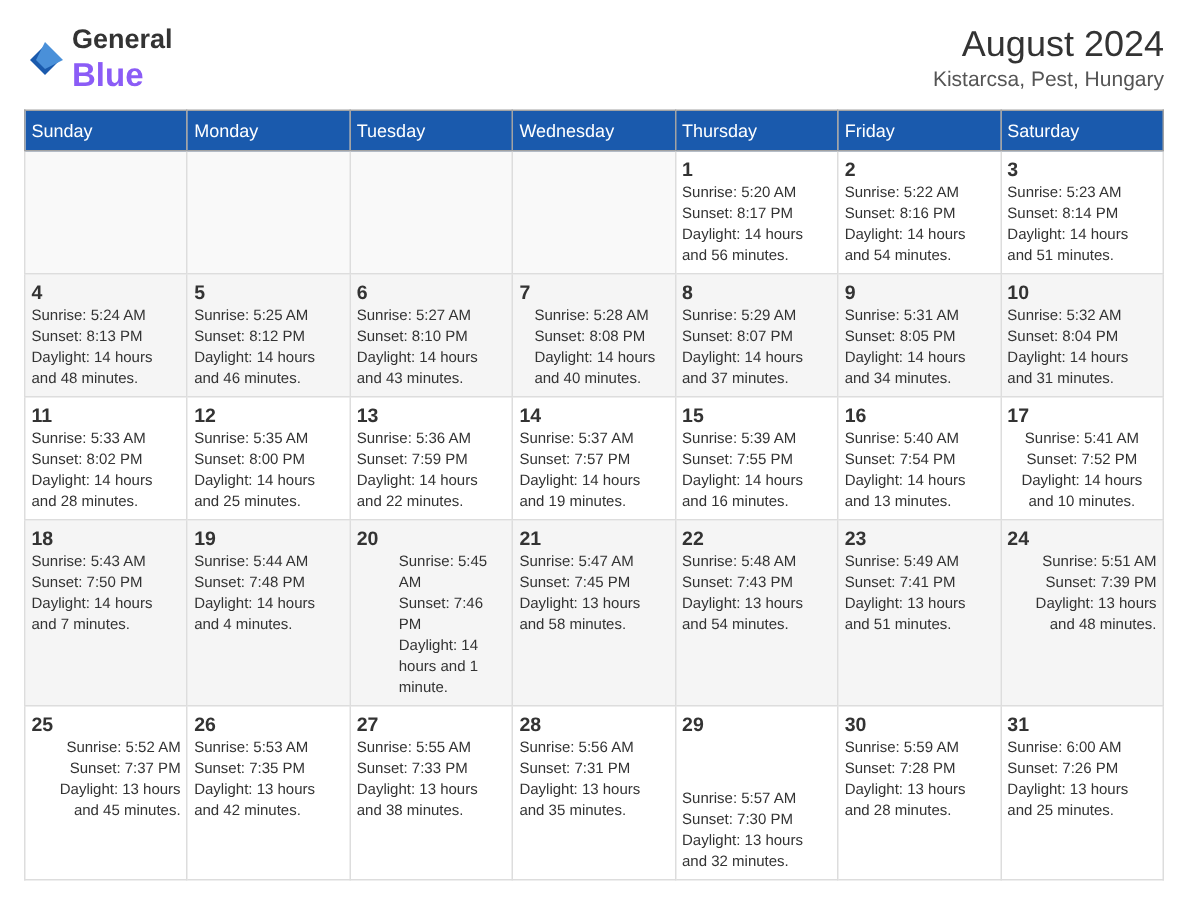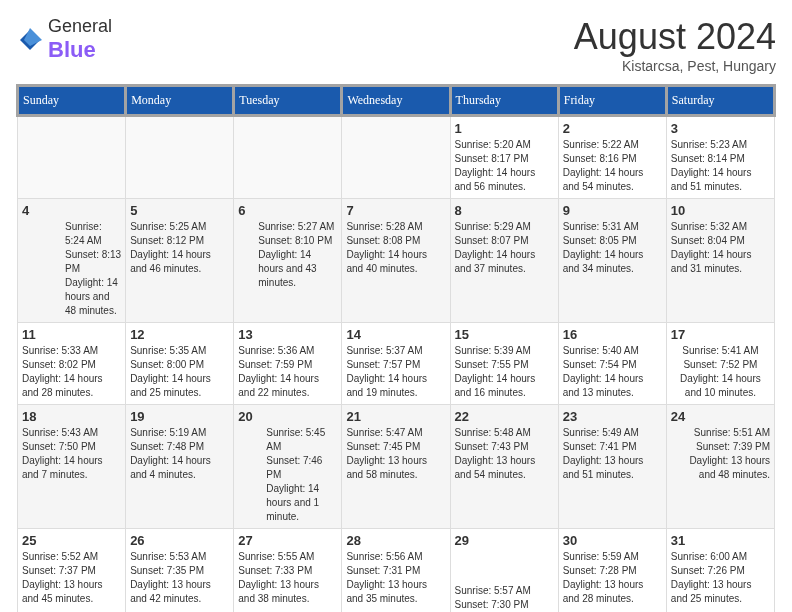--- a/index.html
+++ b/index.html
@@ -22,42 +22,41 @@
       gap: 4px;
     }
     .logo-icon {
       width: 28px;
       height: 28px;
     }
     .title-block {
       text-align: right;
     }
     .month-title {
-      font-size: 36px;
+      font-size: 24px;
       font-weight: 300;
       color: #333;
     }
     .location {
       font-size: 14px;
       color: #555;
     }
     .calendar {
       width: 100%;
       border-collapse: collapse;
       font-size: 11px;
     }
     .calendar th {
       background: #1a5aad;
       color: #fff;
       padding: 6px 4px;
       text-align: left;
       font-size: 12px;
       font-weight: normal;
-      border: 3px solid #a3a3a3;
-      font-family: Liberation Serif, serif;
+      border: 1px solid #a3a3a3;
     }
     .calendar td {
       border: 1px solid #ddd;
       vertical-align: top;
       padding: 4px;
       width: 108px;
       min-height: 80px;
       background: #fff;
     }
     .calendar td.empty {
@@ -87,21 +86,21 @@
 </head>
 <body>
 
 <div class="header">
   <div class="logo">
     <svg class="logo-icon" viewBox="0 0 28 28" xmlns="http://www.w3.org/2000/svg">
       <polygon points="14,4 24,14 14,24 4,14" fill="#1a5aad"></polygon>
       <polygon points="14,2 26,14 14,20 8,14" fill="#4a90d9"></polygon>
     </svg>
     <div>
-      <span style="font-size:18px;font-weight:normal;color:#333;">General</span><br>
+      <span style="font-size:18px;font-weight:bold;color:#333;">General</span><br>
       <span style="font-size:22px;font-weight:bold;color:#8b5cf6;text-align:right;">Blue</span>
     </div>
   </div>
   <div class="title-block">
     <div class="month-title">August 2024</div>
     <div class="location">Kistarcsa, Pest, Hungary</div>
   </div>
 </div>
 
 <table class="calendar">
@@ -137,39 +136,39 @@
         <td>
           <div class="day-number">3</div>
           <div class="day-info" style="white-space: pre-line;">Sunrise: 5:23 AM
 Sunset: 8:14 PM
 Daylight: 14 hours and 51 minutes.</div>
         </td>
       </tr>
       <tr>
         <td>
           <div class="day-number">4</div>
-          <div class="day-info" style="white-space: pre-line; margin-left: 43px;">Sunrise: 5:24 AM
+          <div class="day-info" style="white-space: pre-line;">Sunrise: 5:24 AM
 Sunset: 8:13 PM
 Daylight: 14 hours and 48 minutes.</div>
         </td>
         <td>
           <div class="day-number">5</div>
           <div class="day-info" style="white-space: pre-line;">Sunrise: 5:25 AM
 Sunset: 8:12 PM
 Daylight: 14 hours and 46 minutes.</div>
         </td>
         <td>
           <div class="day-number">6</div>
-          <div class="day-info" style="white-space: pre-line; margin-left: 20px;">Sunrise: 5:27 AM
+          <div class="day-info" style="white-space: pre-line;">Sunrise: 5:27 AM
 Sunset: 8:10 PM
 Daylight: 14 hours and 43 minutes.</div>
         </td>
         <td>
           <div class="day-number">7</div>
-          <div class="day-info" style="white-space: pre-line;">Sunrise: 5:28 AM
+          <div class="day-info" style="white-space: pre-line; margin-left: 10px;">Sunrise: 5:28 AM
 Sunset: 8:08 PM
 Daylight: 14 hours and 40 minutes.</div>
         </td>
         <td>
           <div class="day-number">8</div>
           <div class="day-info" style="white-space: pre-line;">Sunrise: 5:29 AM
 Sunset: 8:07 PM
 Daylight: 14 hours and 37 minutes.</div>
         </td>
         <td>
@@ -231,21 +230,21 @@
       </tr>
       <tr>
         <td>
           <div class="day-number">18</div>
           <div class="day-info" style="white-space: pre-line;">Sunrise: 5:43 AM
 Sunset: 7:50 PM
 Daylight: 14 hours and 7 minutes.</div>
         </td>
         <td>
           <div class="day-number">19</div>
-          <div class="day-info" style="white-space: pre-line;">Sunrise: 5:19 AM
+          <div class="day-info" style="white-space: pre-line;">Sunrise: 5:44 AM
 Sunset: 7:48 PM
 Daylight: 14 hours and 4 minutes.</div>
         </td>
         <td>
           <div class="day-number">20</div>
           <div class="day-info" style="white-space: pre-line; margin-left: 28px;">Sunrise: 5:45 AM
 Sunset: 7:46 PM
 Daylight: 14 hours and 1 minute.</div>
         </td>
         <td>
@@ -269,21 +268,21 @@
         <td>
           <div class="day-number">24</div>
           <div class="day-info" style="white-space: pre-line; text-align: right;">Sunrise: 5:51 AM
 Sunset: 7:39 PM
 Daylight: 13 hours and 48 minutes.</div>
         </td>
       </tr>
       <tr>
         <td>
           <div class="day-number">25</div>
-          <div class="day-info" style="white-space: pre-line;">Sunrise: 5:52 AM
+          <div class="day-info" style="white-space: pre-line; text-align: right;">Sunrise: 5:52 AM
 Sunset: 7:37 PM
 Daylight: 13 hours and 45 minutes.</div>
         </td>
         <td>
           <div class="day-number">26</div>
           <div class="day-info" style="white-space: pre-line;">Sunrise: 5:53 AM
 Sunset: 7:35 PM
 Daylight: 13 hours and 42 minutes.</div>
         </td>
         <td>

